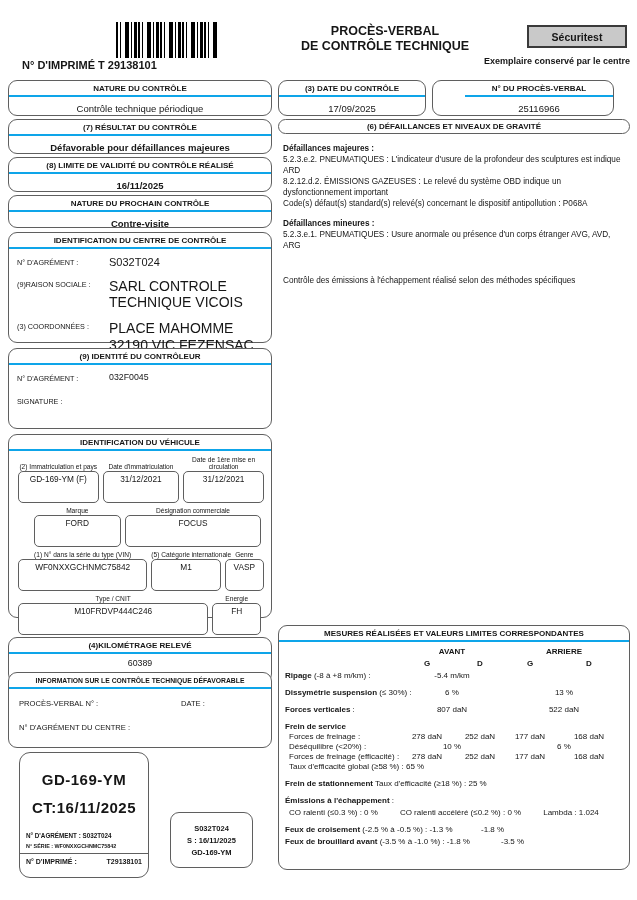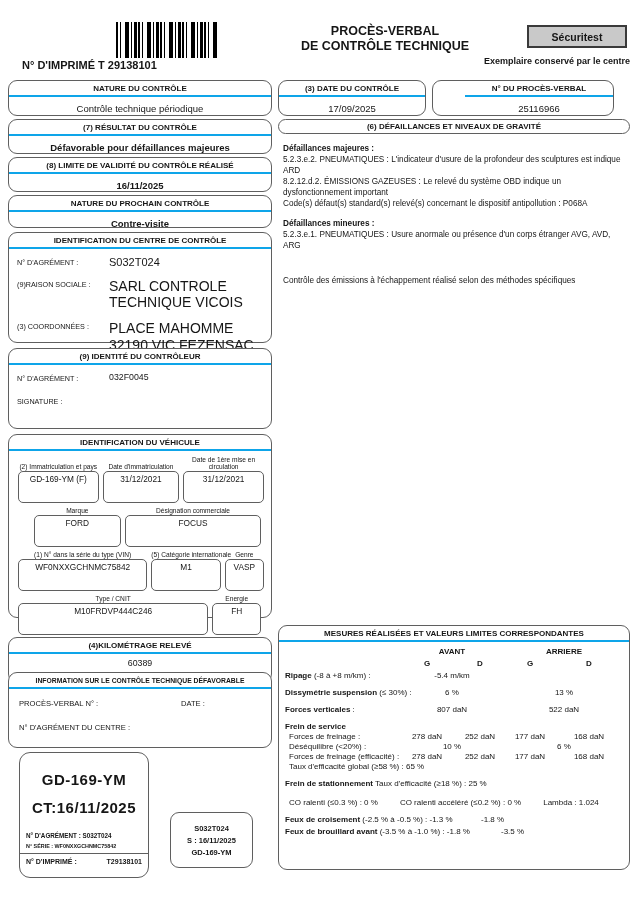--- a/index.html
+++ b/index.html
@@ -300,20 +300,21 @@
         <div class="mcell c3">252 daN</div>
         <div class="mcell c4">177 daN</div>
         <div class="mcell c5">168 daN</div>
       </div>
       <div style="padding-left:4px;">Taux d'efficacité global (≥58 %) : 65 %</div>
       <div class="gap7"></div>
 
       <div><span class="bold">Frein de stationnement</span><span> Taux d'efficacité (≥18 %) : 25 %</span></div>
       <div class="gap7"></div>
 
+      <div><span class="bold">Émissions à l'échappement</span><span> :</span></div>
       <div class="emis-line">
         <span>CO ralenti (≤0.3 %) : 0 %</span>
         <span>CO ralenti accéléré (≤0.2 %) : 0 %</span>
         <span>Lambda : 1.024</span>
       </div>
       <div class="gap7"></div>
 
       <div class="feux">
         <span class="bold">Feux de croisement</span><span> (-2.5 % à -0.5 %) : -1.3 %</span>
         <span class="second" style="left:196px;">-1.8 %</span>

